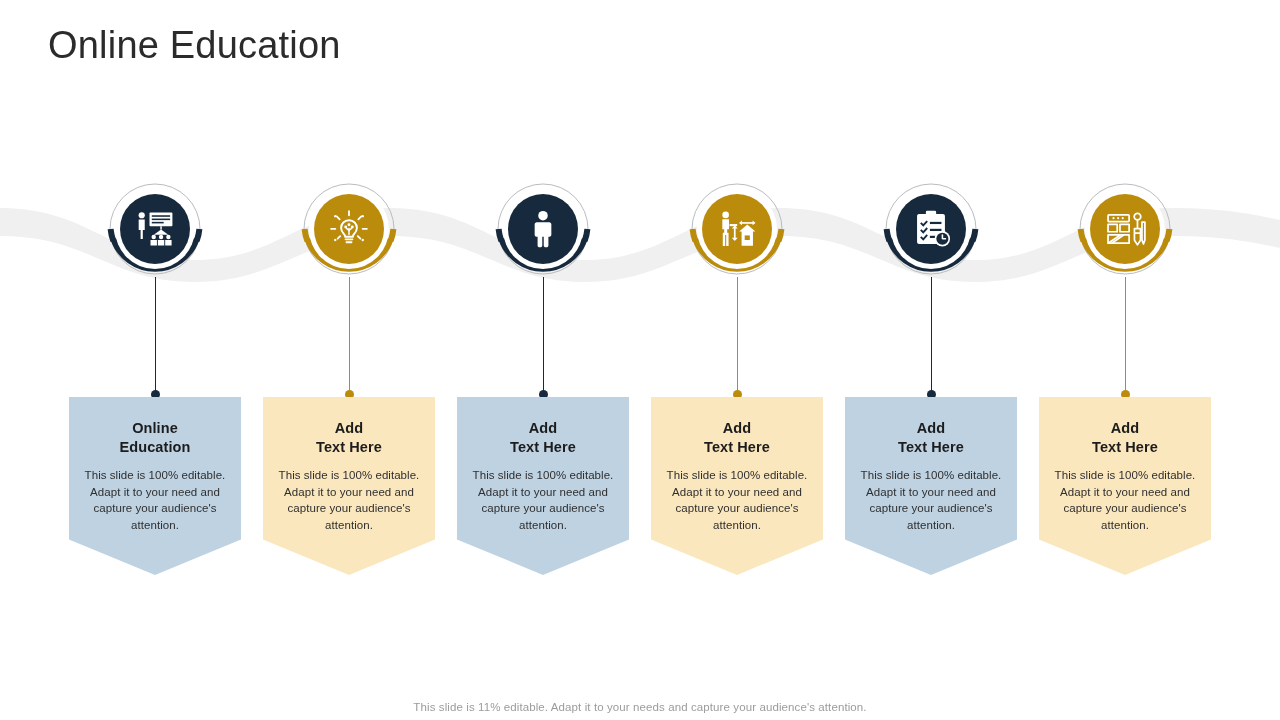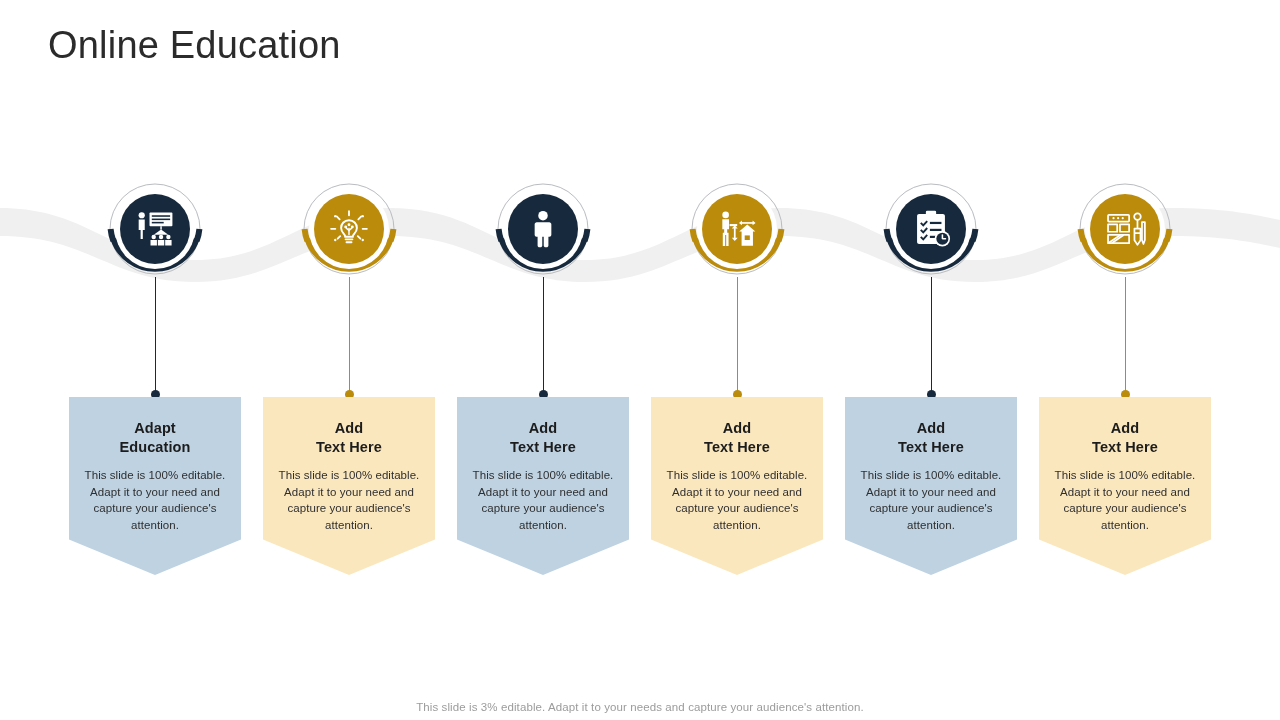--- a/index.html
+++ b/index.html
@@ -141,21 +141,21 @@
       </svg>
           </div>
     </div>
 
     <div class="connector">
       <div class="conn-line" style="background:#17293c"></div>
       <div class="conn-dot" style="background:#17293c"></div>
     </div>
 
     <div class="banner" style="background:#bed2e2">
-      <div class="banner-title">Adapt
+      <div class="banner-title">Online
 Education</div>
       <div class="banner-body">This slide is 100% editable. Adapt it to your need and capture your audience's attention.</div>
     </div>
   </div>
       <div class="col" style="left: 252px;">
     <div class="badge">
 
   <svg viewBox="0 0 96 96">
 
     <circle cx="48" cy="48" r="45" fill="none" stroke="#b9bcc0" stroke-width="1"></circle>
@@ -380,15 +380,15 @@
     </div>
 
     <div class="banner" style="background:#fbe7be">
       <div class="banner-title">Add
 Text Here</div>
       <div class="banner-body">This slide is 100% editable. Adapt it to your need and capture your audience's attention.</div>
     </div>
   </div>
     </div>
 
-  <div class="footer-note">This slide is 3% editable. Adapt it to your needs and capture your audience's attention.</div>
+  <div class="footer-note">This slide is 11% editable. Adapt it to your needs and capture your audience's attention.</div>
 
 </div>
 
 </body></html>

